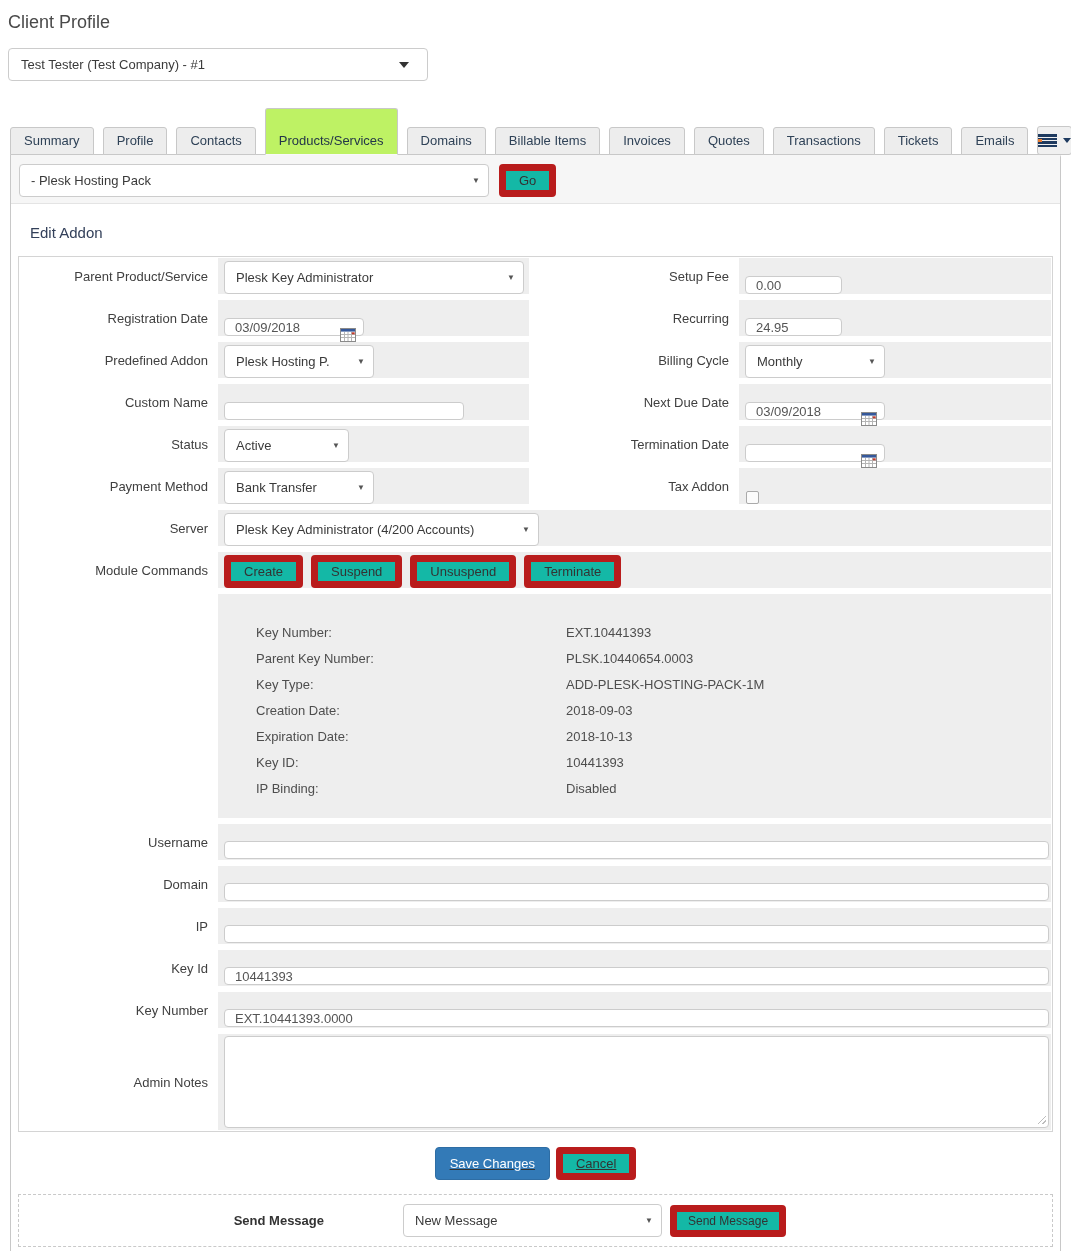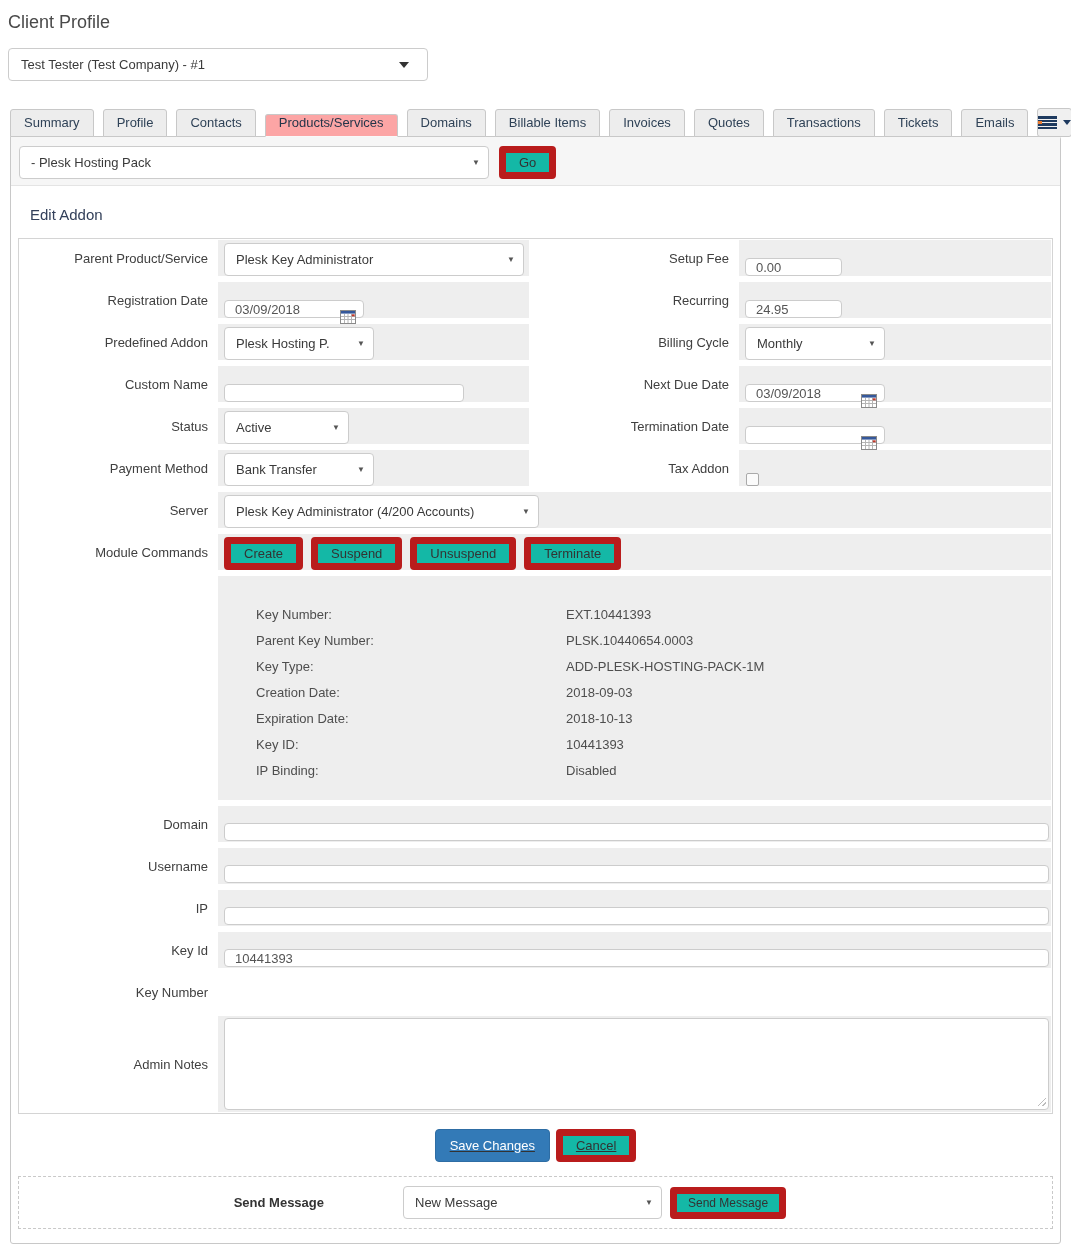--- a/index.html
+++ b/index.html
@@ -28,21 +28,21 @@
   .tabbar {
     margin: 27px 10px 0; display: flex; align-items: flex-end; gap: 9px;
     position: relative; z-index: 2;
   }
   .tab {
     background: #ededed; border: 1px solid #c8c8c8; border-radius: 3px 3px 0 0;
     padding: 5px 13px 6px; font-size: 13px; color: #2f4257; cursor: pointer;
     margin-bottom: -1px; white-space: nowrap;
   }
   .tab.active {
-    background: #fca5a5; border-bottom-color: #f9f9f9; padding-top: 0;
+    background: #bef264; border-bottom-color: #f9f9f9; padding-top: 24px;
     color: #243549;
   }
   .tab-menu-btn {
     margin-left: auto; margin-bottom: -1px; width: 46px; height: 29px;
     background: #f0f0f0; border: 1px solid #c8c8c8; border-radius: 3px;
     display: flex; align-items: center; justify-content: center; gap: 6px;
     cursor: pointer;
   }
   .bars-icon { width: 19px; height: 13px; display: flex; flex-direction: column; justify-content: space-between; position: relative; }
   .bars-icon .bar { height: 2.5px; background: #1e3a5f; width: 100%; }
@@ -322,45 +322,48 @@
           <div class="kline"><span class="klabel">Parent Key Number:</span><span>PLSK.10440654.0003</span></div>
           <div class="kline"><span class="klabel">Key Type:</span><span>ADD-PLESK-HOSTING-PACK-1M</span></div>
           <div class="kline"><span class="klabel">Creation Date:</span><span>2018-09-03</span></div>
           <div class="kline"><span class="klabel">Expiration Date:</span><span>2018-10-13</span></div>
           <div class="kline"><span class="klabel">Key ID:</span><span>10441393</span></div>
           <div class="kline"><span class="klabel">IP Binding:</span><span>Disabled</span></div>
         </div>
       </div>
 
       <div class="frow">
+        <div class="flabel">Username</div>
+        <div class="fcell full">
+          <input class="inp wide-inp" value="" style="">
+        </div>
+      </div>
+      <div class="frow">
         <div class="flabel">Domain</div>
         <div class="fcell full">
           <input class="inp wide-inp" value="" style="">
         </div>
       </div>
       <div class="frow">
-        <div class="flabel">Username</div>
+        <div class="flabel">IP</div>
         <div class="fcell full">
           <input class="inp wide-inp" value="" style="">
         </div>
       </div>
       <div class="frow">
-        <div class="flabel">IP</div>
-        <div class="fcell full">
-          <input class="inp wide-inp" value="" style="">
-        </div>
-      </div>
-      <div class="frow">
         <div class="flabel">Key Id</div>
         <div class="fcell full">
           <input class="inp wide-inp" value="10441393" style="">
         </div>
       </div>
       <div class="frow">
         <div class="flabel">Key Number</div>
+        <div class="fcell full">
+          <input class="inp wide-inp" value="EXT.10441393.0000" style="">
+        </div>
       </div>
 
       <div class="frow notes-row">
         <div class="flabel">Admin Notes</div>
         <div class="fcell full">
           <div class="ta-wrap">
             <textarea class="inp" style=""></textarea>
             <div class="grip"></div>
           </div>
         </div>

